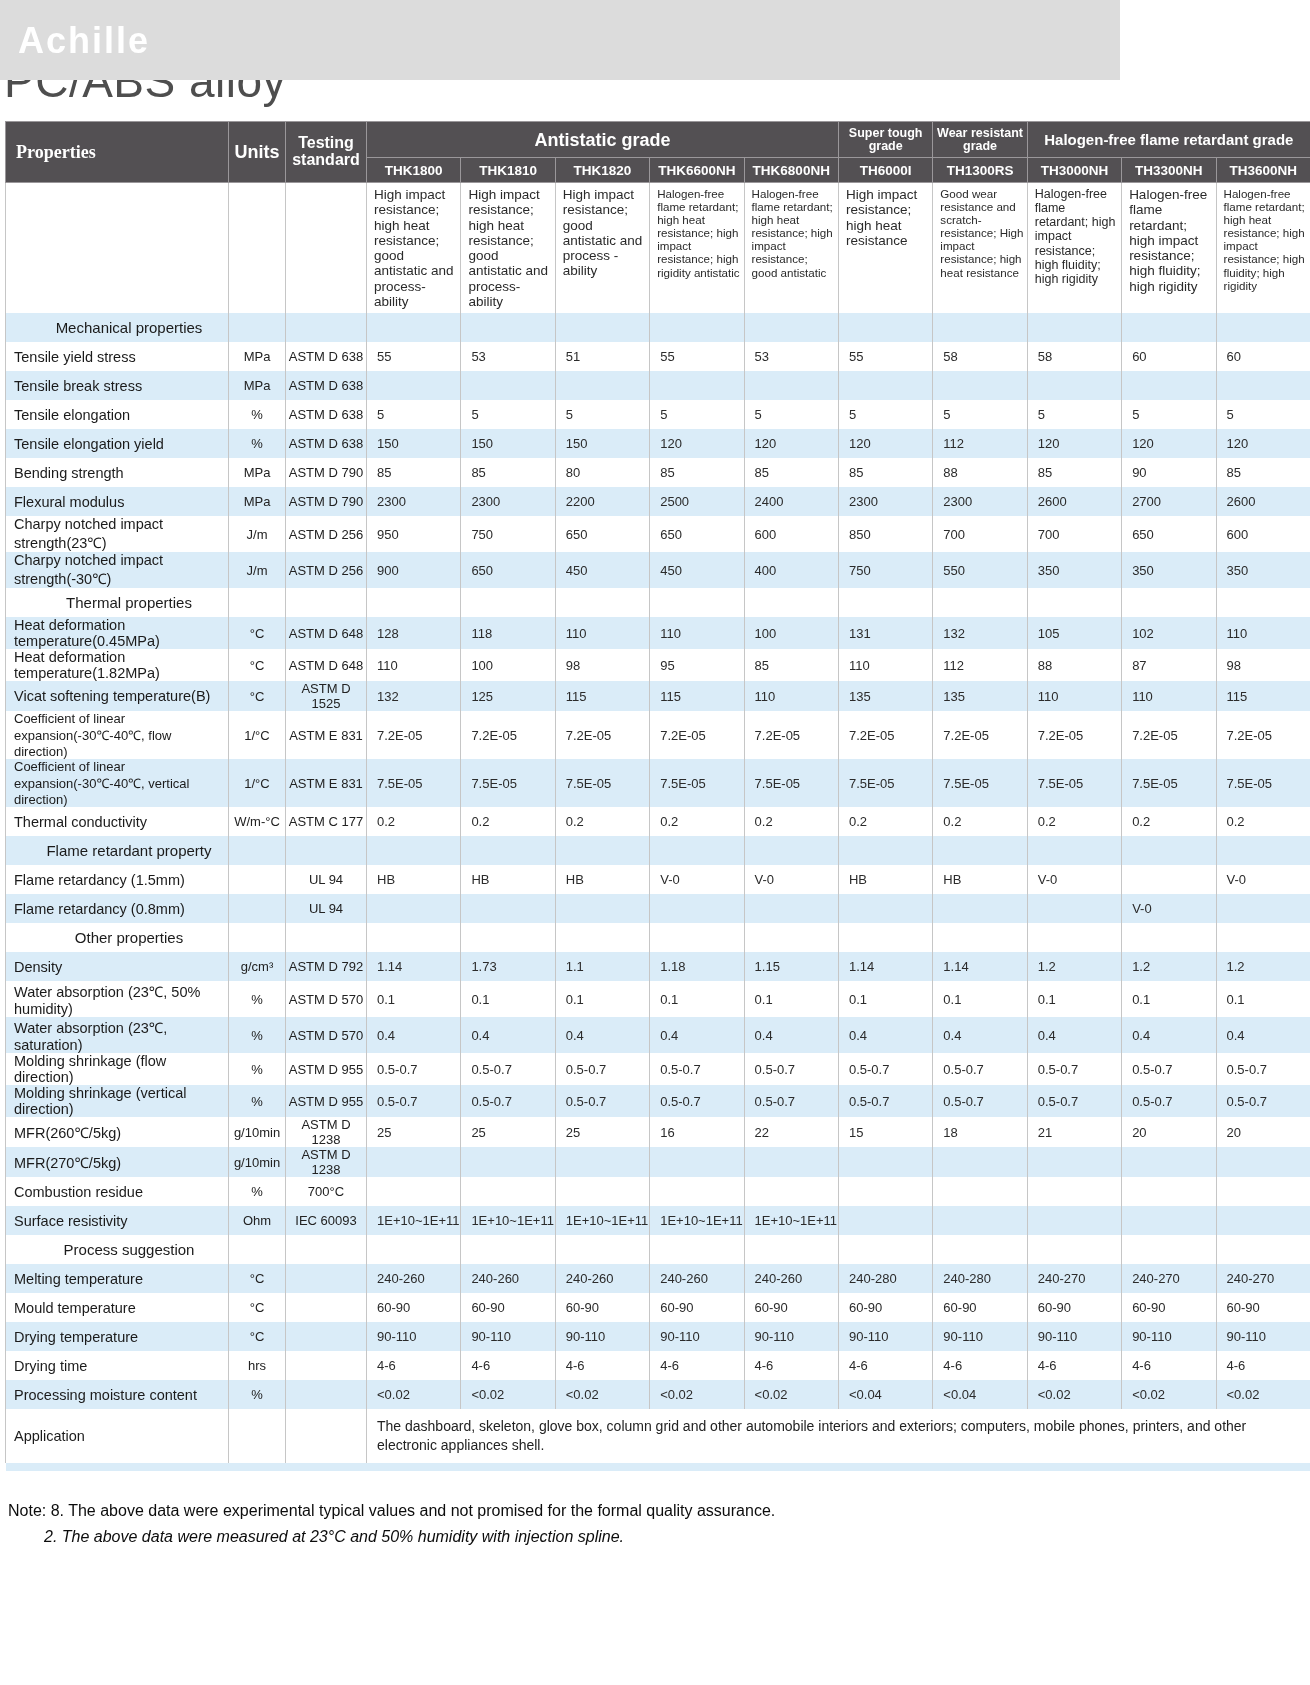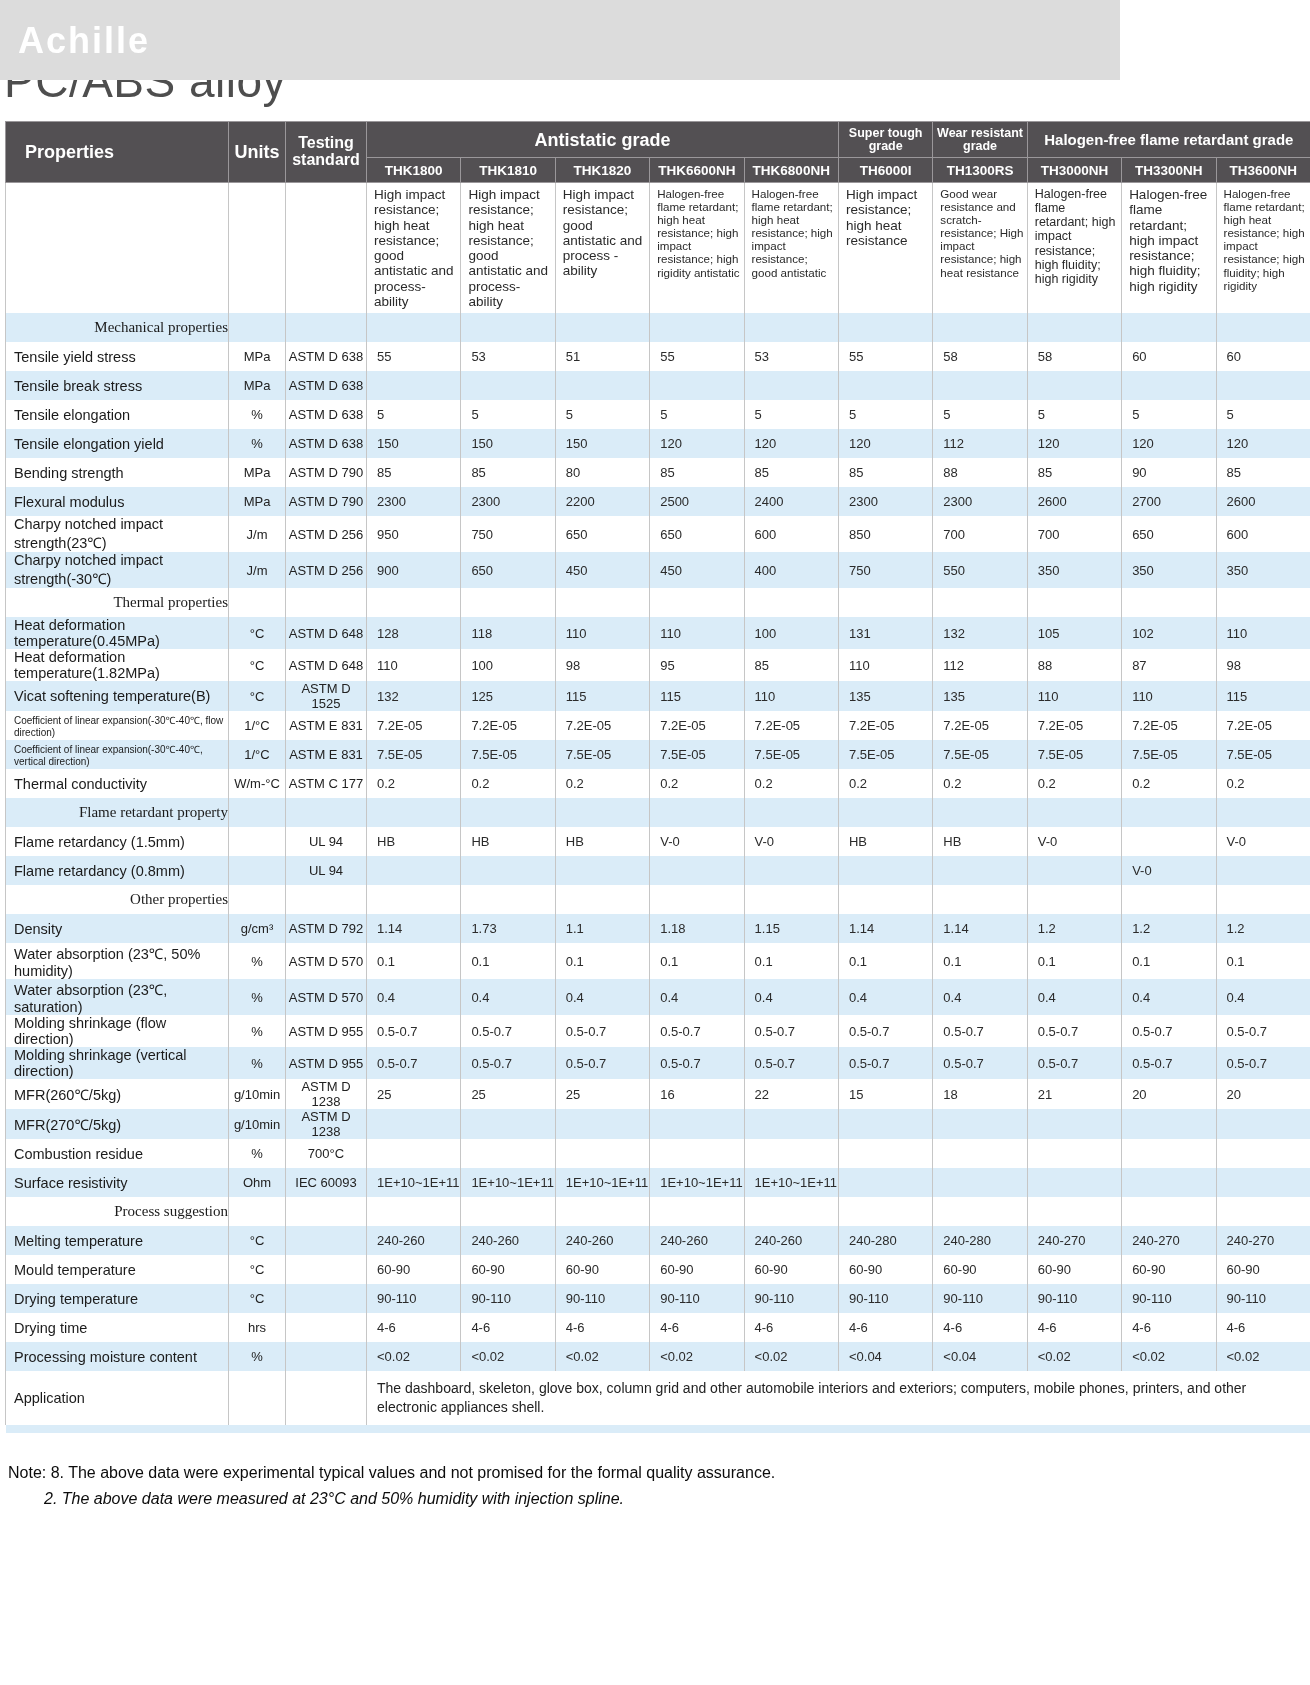--- a/index.html
+++ b/index.html
@@ -5,39 +5,39 @@
   html,body{margin:0;padding:0;width:1310px;height:1685px;background:#fff;overflow:hidden;
     font-family:"Liberation Sans",sans-serif;-webkit-font-smoothing:antialiased;}
   :root{--header-bg:#535053;--stripe:#daecf8;--band:#dcdcdc;--title:#4e4e4e;--grid:#c6c6c6;}
   .brand-band{position:absolute;top:0;left:0;width:1120px;height:80px;background:var(--band);
     clip-path:polygon(0 0,1266px 0,1310px 30px,1310px 80px,0 80px);}
   .brand-logo{display:inline-block;margin:20px 0 0 18px;font-size:36px;font-weight:700;
     color:#ffffff;letter-spacing:2px;}
   .page-title{margin:54px 0 13px 4px;font-size:46px;font-weight:400;color:var(--title);letter-spacing:.5px;}
   table{border-collapse:collapse;table-layout:fixed;width:1305px;margin-left:5px;}
   thead th{background:var(--header-bg);color:#fff;border:1px solid #9a979a;font-weight:bold;padding:0;}
-  th.th-props{text-align:left;padding-left:19px;font-size:18px;}
+  th.th-props{text-align:left;padding-left:10px;font-size:18px;font-family:Liberation Serif, serif;}
   th.th-units{font-size:18px;}
   th.th-standard{font-size:16px;line-height:1.05;}
   th.th-group{font-size:15px;line-height:1.0;padding:5px 0;}
   th.g0{font-size:18px;}
   th.g1,th.g2{font-size:12.5px;}
   th.g3{font-size:15px;}
   th.th-grade{font-size:13.5px;height:24px;}
   tbody td{border-right:1px solid var(--grid);border-left:1px solid var(--grid);
     background:#fff;color:#222;vertical-align:middle;padding:0;}
   tr.blue td{background:var(--stripe);}
   tr.desc-row td{vertical-align:top;text-align:left;padding:4px 3px 4px 7px;line-height:1.13;
     color:#2a2a2a;height:102px;}
   td.desc-lg{font-size:13.5px;}
   td.desc-md{font-size:12.5px;}
   td.desc-sm{font-size:11.6px;}
   td.property-label{font-size:14.5px;color:#1b1b1b;text-align:left;padding-left:8px;height:29px;}
-  td.property-label.tiny{font-size:10px;}
-  td.section-label{font-size:15px;color:#1b1b1b;text-align:right;padding-left:24px;height:29px;font-family:Liberation Serif, serif;}
+  td.property-label.tiny{font-size:13px;}
+  td.section-label{font-size:15px;color:#1b1b1b;text-align:center;padding-left:24px;height:29px;}
   td.unit-cell{font-size:13px;text-align:center;}
   td.standard-cell{font-size:13px;text-align:center;}
   td.value-cell{font-size:13px;text-align:left;padding-left:10px;color:#2b2b2b;}
   td.app-cell{font-size:14px;text-align:left;padding:4px 10px;line-height:1.35;vertical-align:middle;color:#222;}
   tr.app-row td{height:46px;}
   tr.bottom-strip td{background:var(--stripe);height:8px;border:none;}
   .notes{margin:27px 0 0 8px;font-size:16px;color:#0c0c0c;line-height:1.6;}
   .notes .n2{margin-left:36px;font-style:italic;}
 </style>
 </head>

